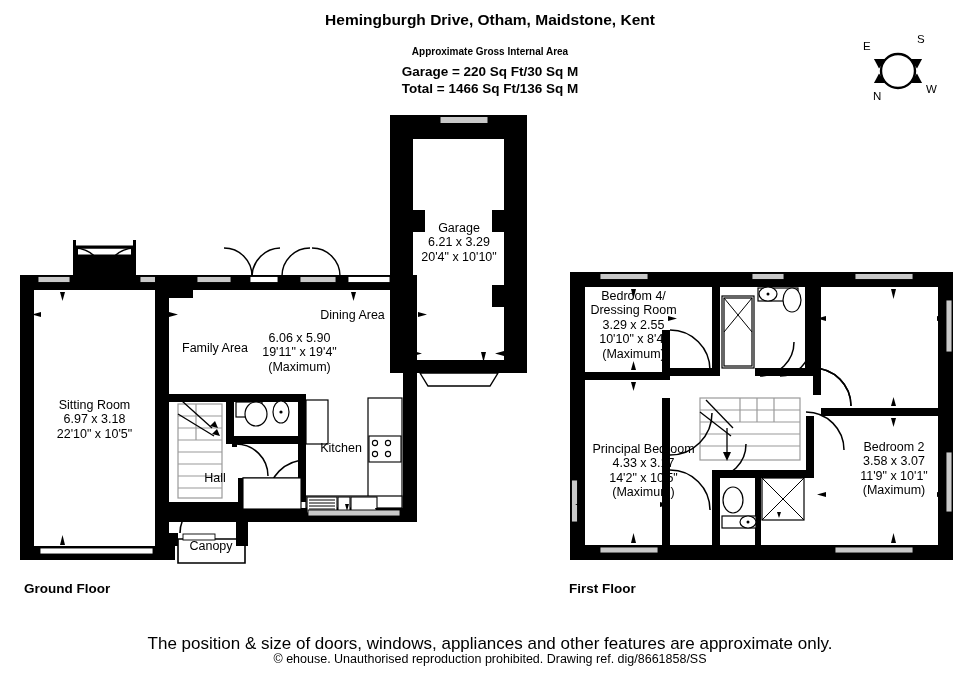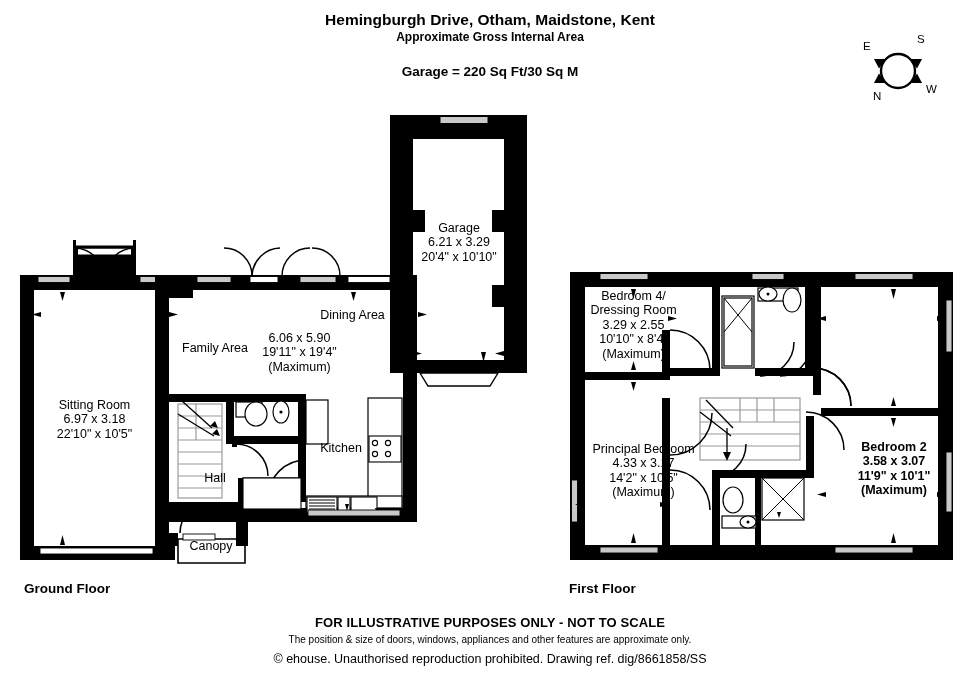--- a/index.html
+++ b/index.html
@@ -23,41 +23,41 @@
   }
   .hdr {
     position: absolute;
     left: 0;
     width: 980px;
     text-align: center;
     font-weight: bold;
     color: #000;
   }
   #hdr-title   { top: 11px; font-size: 15.5px; }
-  #hdr-l1      { top: 30px; font-size: 12px; }
+  #hdr-l1      { top: 46px; font-size: 10px; }
   #hdr-l2      { top: 47px; font-size: 13.5px; }
   #hdr-l3      { top: 64px; font-size: 13.5px; }
   #hdr-l4      { top: 81px; font-size: 13.5px; }
 
   .floor-label {
     position: absolute;
     font-size: 13.5px;
     font-weight: bold;
   }
   #lbl-ground { left: 24px; top: 581px; }
   #lbl-first  { left: 569px; top: 581px; }
 
   .foot {
     position: absolute;
     left: 0;
     width: 980px;
     text-align: center;
   }
   #foot-1 { top: 615px; font-size: 13px; font-weight: bold; letter-spacing: .1px; }
-  #foot-2 { top: 634px; font-size: 10px; text-align: center; }
+  #foot-2 { top: 634px; font-size: 17px; text-align: center; }
   #foot-3 { top: 652px; font-size: 12.5px; }
 
   
   .room {
     position: absolute;
     text-align: center;
     font-size: 12.5px;
     line-height: 14.4px;
     white-space: nowrap;
   }
@@ -79,20 +79,21 @@
   }
 </style>
 </head>
 <body>
 
 <div id="page">
 
   <div class="hdr" id="hdr-title">Hemingburgh Drive, Otham, Maidstone, Kent</div>
   <div class="hdr" id="hdr-l1">Approximate Gross Internal Area</div>
   <div class="hdr" id="hdr-l3">Garage = 220 Sq Ft/30 Sq M</div>
+  <div class="hdr" id="hdr-l4">Total = 1466 Sq Ft/136 Sq M</div>
 
   <svg class="plan" viewBox="0 0 980 692" xmlns="http://www.w3.org/2000/svg">
 
     <g>
       <circle cx="898" cy="71" r="17" fill="none" stroke="#000" stroke-width="2.4"></circle>
 
       <path d="M886.0 59.0 L874 59 L883.5 64.0 Z" fill="#000"></path>
       <path d="M886.0 59.0 L874 59 L879.0 68.5 Z" fill="#000"></path>
 
       <path d="M910.0 59.0 L922 59 L912.5 64.0 Z" fill="#000"></path>
@@ -443,27 +444,26 @@
   </div>
 
 
   <div class="room" style="left:581px; top:442px; width:125px;">
     <span class="nm">Principal Bedroom</span>
     <span class="dm">4.33 x 3.17</span>
     <span class="dz">14'2" x 10'5"</span>
     <span class="mx">(Maximum)</span>
   </div>
 
-  <div class="room" style="left:839px; top:440px; width:110px;font-weight:bold;">
+  <div class="room" style="left:839px; top:440px; width:110px;">
     <span class="nm">Bedroom 2</span>
     <span class="dm">3.58 x 3.07</span>
     <span class="dz">11'9" x 10'1"</span>
     <span class="mx">(Maximum)</span>
   </div>
 
   <div class="floor-label" id="lbl-ground">Ground Floor</div>
   <div class="floor-label" id="lbl-first">First Floor</div>
 
-  <div class="foot" id="foot-1">FOR ILLUSTRATIVE PURPOSES ONLY - NOT TO SCALE</div>
   <div class="foot" id="foot-2">The position &amp; size of doors, windows, appliances and other features are approximate only.</div>
   <div class="foot" id="foot-3">© ehouse. Unauthorised reproduction prohibited. Drawing ref. dig/8661858/SS</div>
 
 </div>
 
 </body></html>

